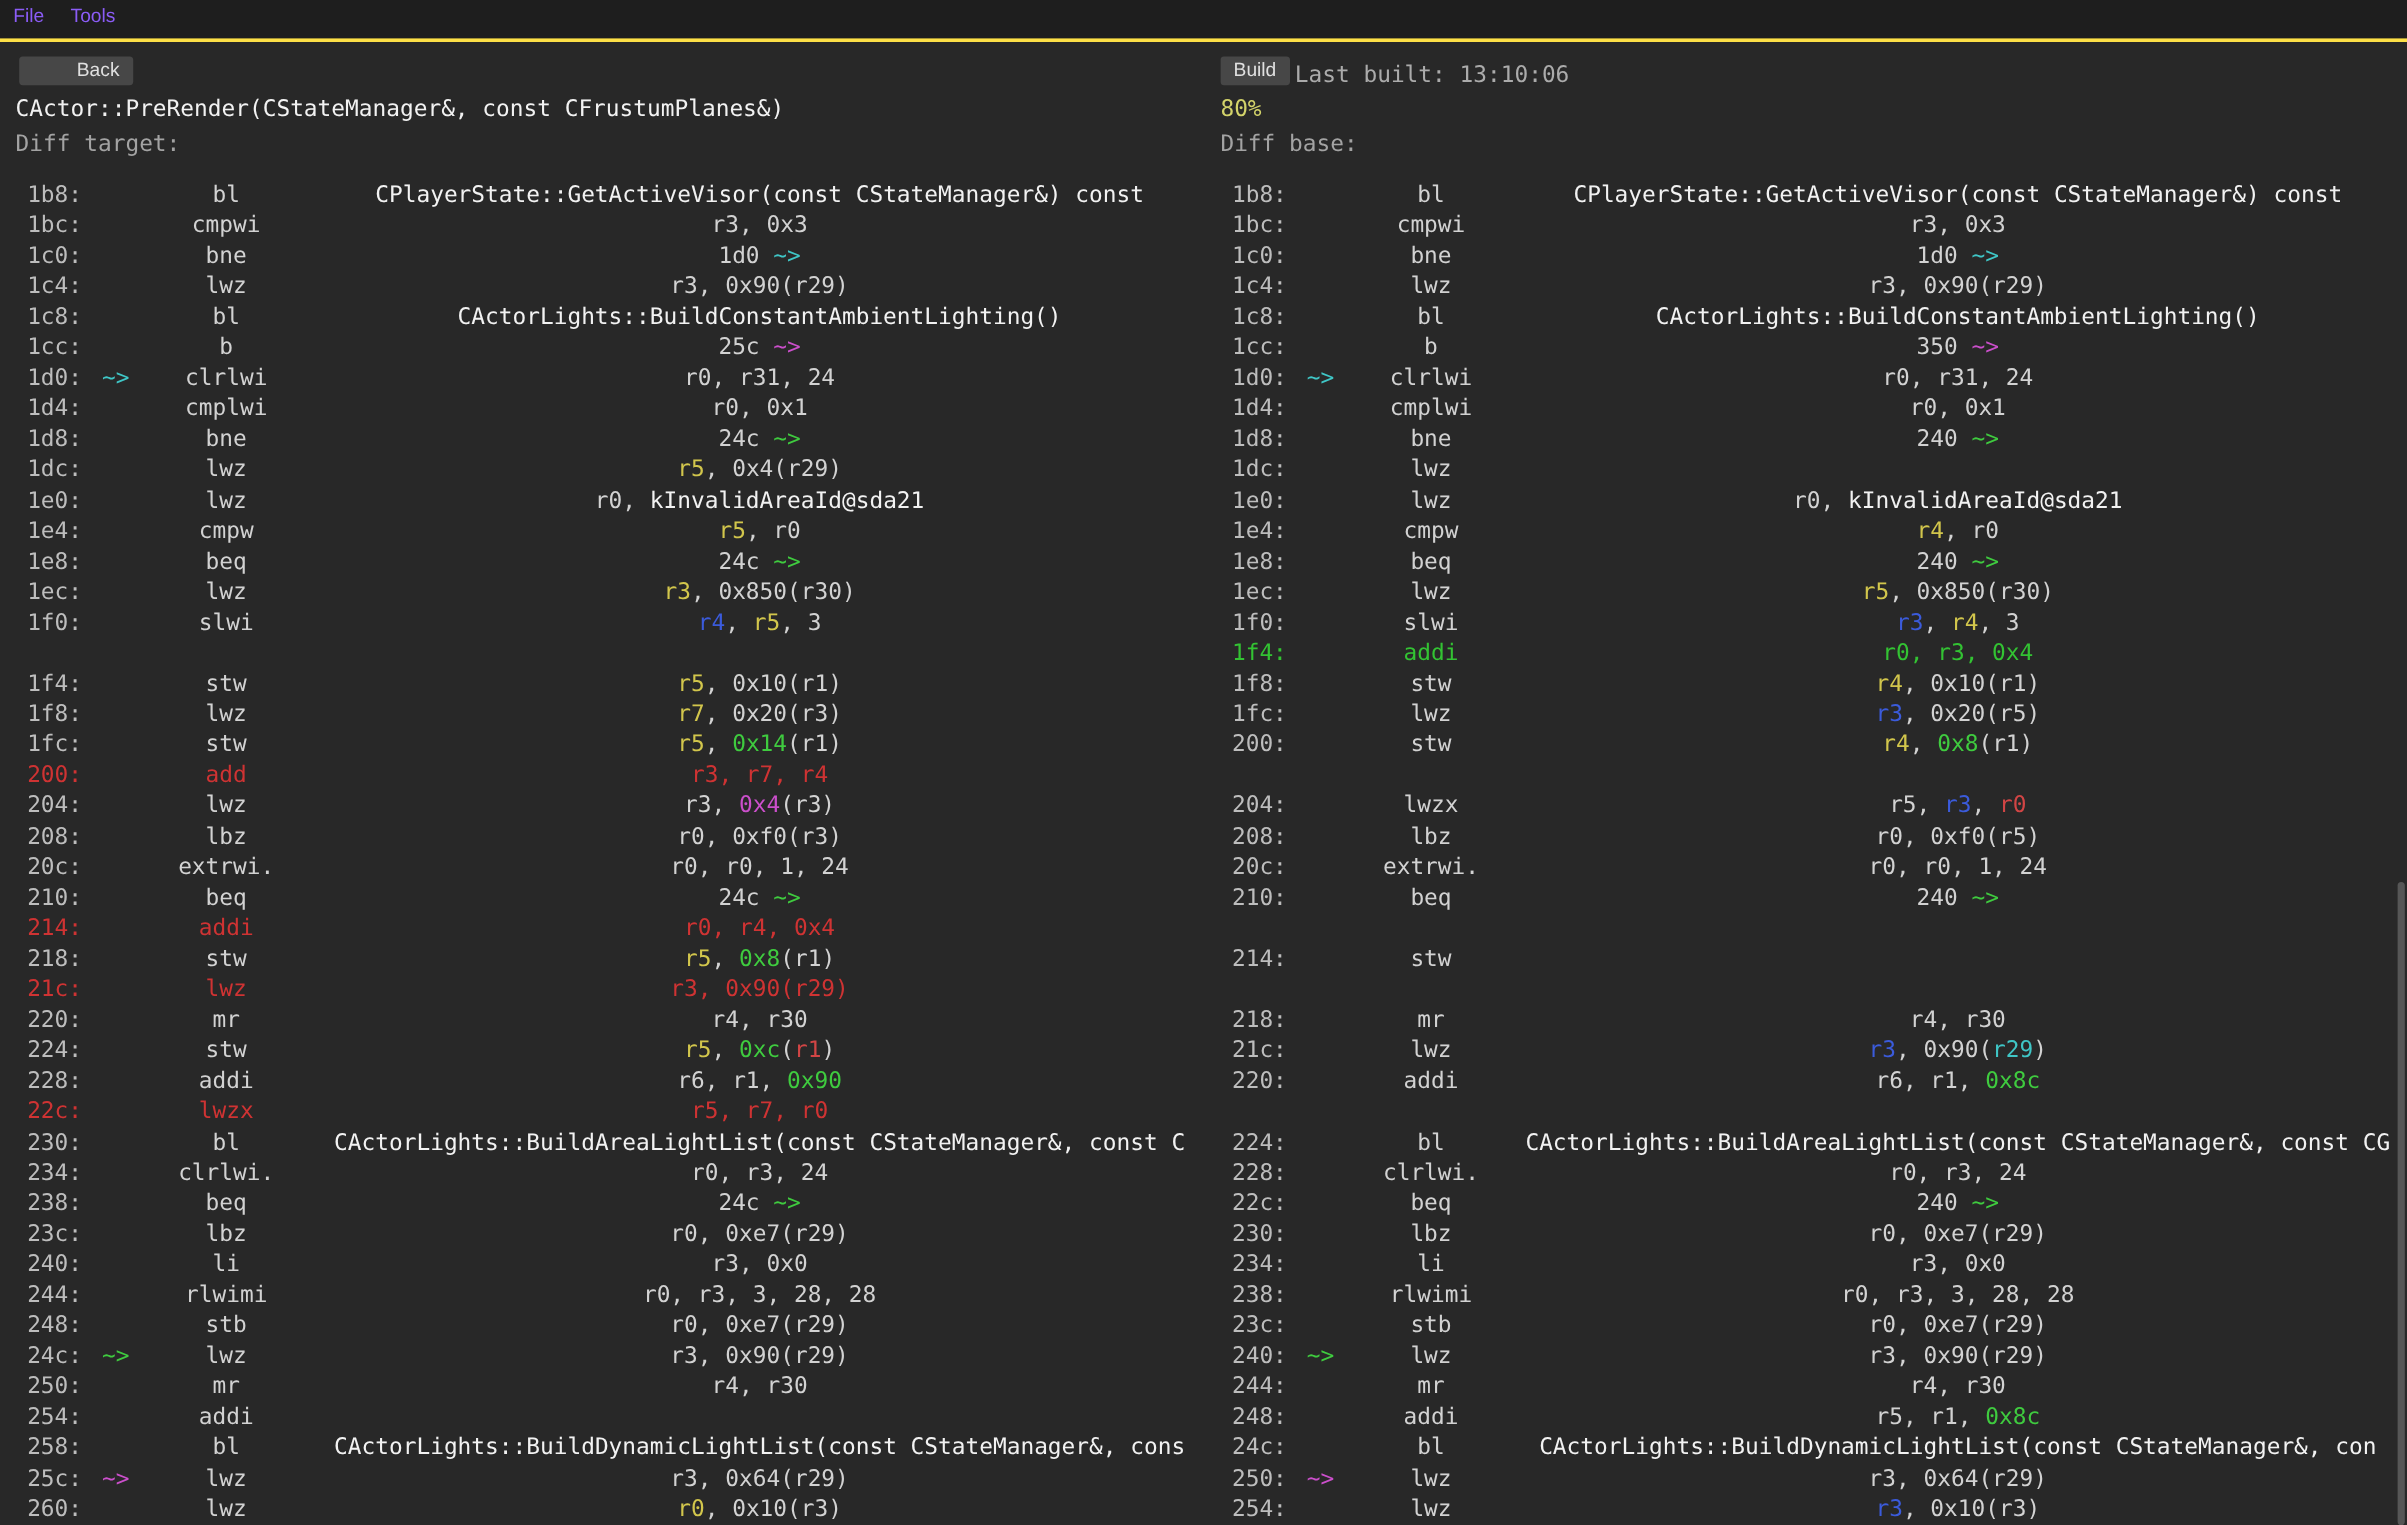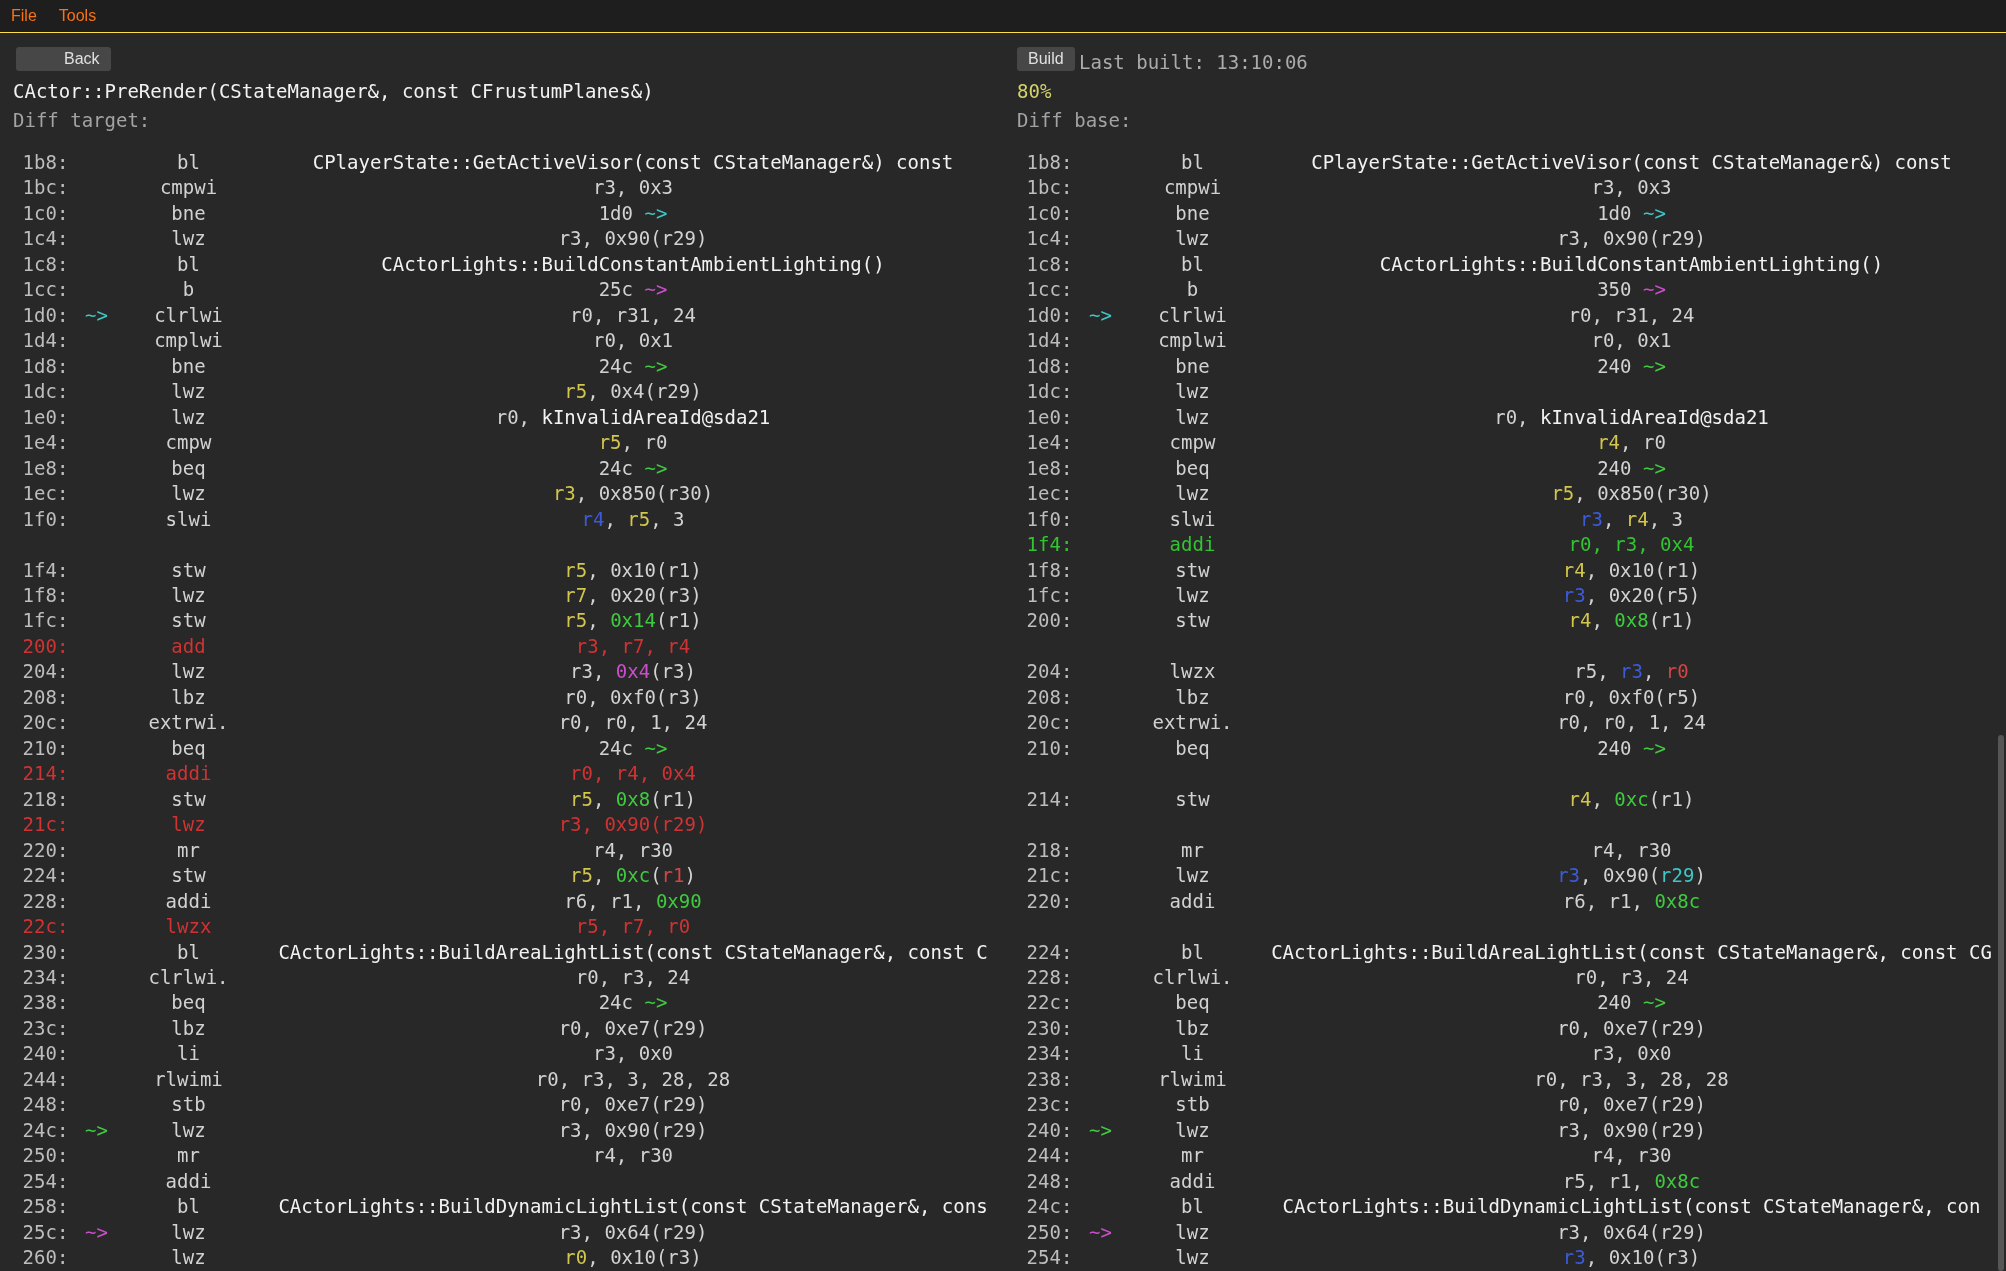--- a/index.html
+++ b/index.html
@@ -7,24 +7,24 @@
     width: 2006px; height: 1271px;
     background: var(--c-bg, #282828);
     overflow: hidden;
     position: relative;
     font-family: "DejaVu Sans Mono", monospace;
   }
   
   .menubar {
     position: absolute; left: 0; top: 0; width: 2006px; height: 32px;
     background: var(--c-menubar_bg, #1e1e1e);
-    border-bottom: 1px solid #fde047;
-    display: flex; align-items: center;
+    border-bottom: 3px solid #fde047;
+    display: flex; 
     font-family: "Liberation Sans", sans-serif; font-size: 16px;
-    color: #f97316;
+    color: #8b5cf6;
   }
   .menu-item { padding: 5px 11px; cursor: default; }
   
   .pane { position: absolute; top: 32px; bottom: 0; overflow: hidden; }
   .pane-left  { left: 0;      width: 1004px; }
   .pane-right { left: 1017px; width: 980px; }
   .pane-header { position: relative; height: 118px; }
   .btn {
     position: absolute;
     font-family: "Liberation Sans", sans-serif; font-size: 16px;
@@ -170,21 +170,21 @@
       <div class="row ins"><span class="addr">1f4:</span><span class="acol"></span><span class="mn">addi</span><span class="ops"><span class="tk-d">r0, r3, 0x4</span></span></div>
       <div class="row"><span class="addr">1f8:</span><span class="acol"></span><span class="mn">stw</span><span class="ops"><span class="tk-y">r4</span><span class="tk-d">, 0x10(r1)</span></span></div>
       <div class="row"><span class="addr">1fc:</span><span class="acol"></span><span class="mn">lwz</span><span class="ops"><span class="tk-b">r3</span><span class="tk-d">, 0x20(r5)</span></span></div>
       <div class="row"><span class="addr">200:</span><span class="acol"></span><span class="mn">stw</span><span class="ops"><span class="tk-y">r4</span><span class="tk-d">, </span><span class="tk-g">0x8</span><span class="tk-d">(r1)</span></span></div>
       <div class="row blank"></div>
       <div class="row"><span class="addr">204:</span><span class="acol"></span><span class="mn">lwzx</span><span class="ops"><span class="tk-d">r5, </span><span class="tk-b">r3</span><span class="tk-d">, </span><span class="tk-r">r0</span></span></div>
       <div class="row"><span class="addr">208:</span><span class="acol"></span><span class="mn">lbz</span><span class="ops"><span class="tk-d">r0, 0xf0(r5)</span></span></div>
       <div class="row"><span class="addr">20c:</span><span class="acol"></span><span class="mn">extrwi.</span><span class="ops"><span class="tk-d">r0, r0, 1, 24</span></span></div>
       <div class="row"><span class="addr">210:</span><span class="acol"></span><span class="mn">beq</span><span class="ops"><span class="tk-d">240 </span><span class="tk-g">~&gt;</span></span></div>
       <div class="row blank"></div>
-      <div class="row"><span class="addr">214:</span><span class="acol"></span><span class="mn">stw</span><span class="ops"><span class="tk-y">r4</span><span class="tk-d">, </span><span class="tk-g">0xc</span><span class="tk-d">(r1)</span></span></div>
+      <div class="row"><span class="addr">214:</span><span class="acol"></span><span class="mn">stw</span></div>
       <div class="row blank"></div>
       <div class="row"><span class="addr">218:</span><span class="acol"></span><span class="mn">mr</span><span class="ops"><span class="tk-d">r4, r30</span></span></div>
       <div class="row"><span class="addr">21c:</span><span class="acol"></span><span class="mn">lwz</span><span class="ops"><span class="tk-b">r3</span><span class="tk-d">, 0x90(</span><span class="tk-c">r29</span><span class="tk-d">)</span></span></div>
       <div class="row"><span class="addr">220:</span><span class="acol"></span><span class="mn">addi</span><span class="ops"><span class="tk-d">r6, r1, </span><span class="tk-g">0x8c</span></span></div>
       <div class="row blank"></div>
       <div class="row"><span class="addr">224:</span><span class="acol"></span><span class="mn">bl</span><span class="ops"><span class="tk-sym">CActorLights::BuildAreaLightList(const CStateManager&amp;, const CG</span></span></div>
       <div class="row"><span class="addr">228:</span><span class="acol"></span><span class="mn">clrlwi.</span><span class="ops"><span class="tk-d">r0, r3, 24</span></span></div>
       <div class="row"><span class="addr">22c:</span><span class="acol"></span><span class="mn">beq</span><span class="ops"><span class="tk-d">240 </span><span class="tk-g">~&gt;</span></span></div>
       <div class="row"><span class="addr">230:</span><span class="acol"></span><span class="mn">lbz</span><span class="ops"><span class="tk-d">r0, 0xe7(r29)</span></span></div>
       <div class="row"><span class="addr">234:</span><span class="acol"></span><span class="mn">li</span><span class="ops"><span class="tk-d">r3, 0x0</span></span></div>

